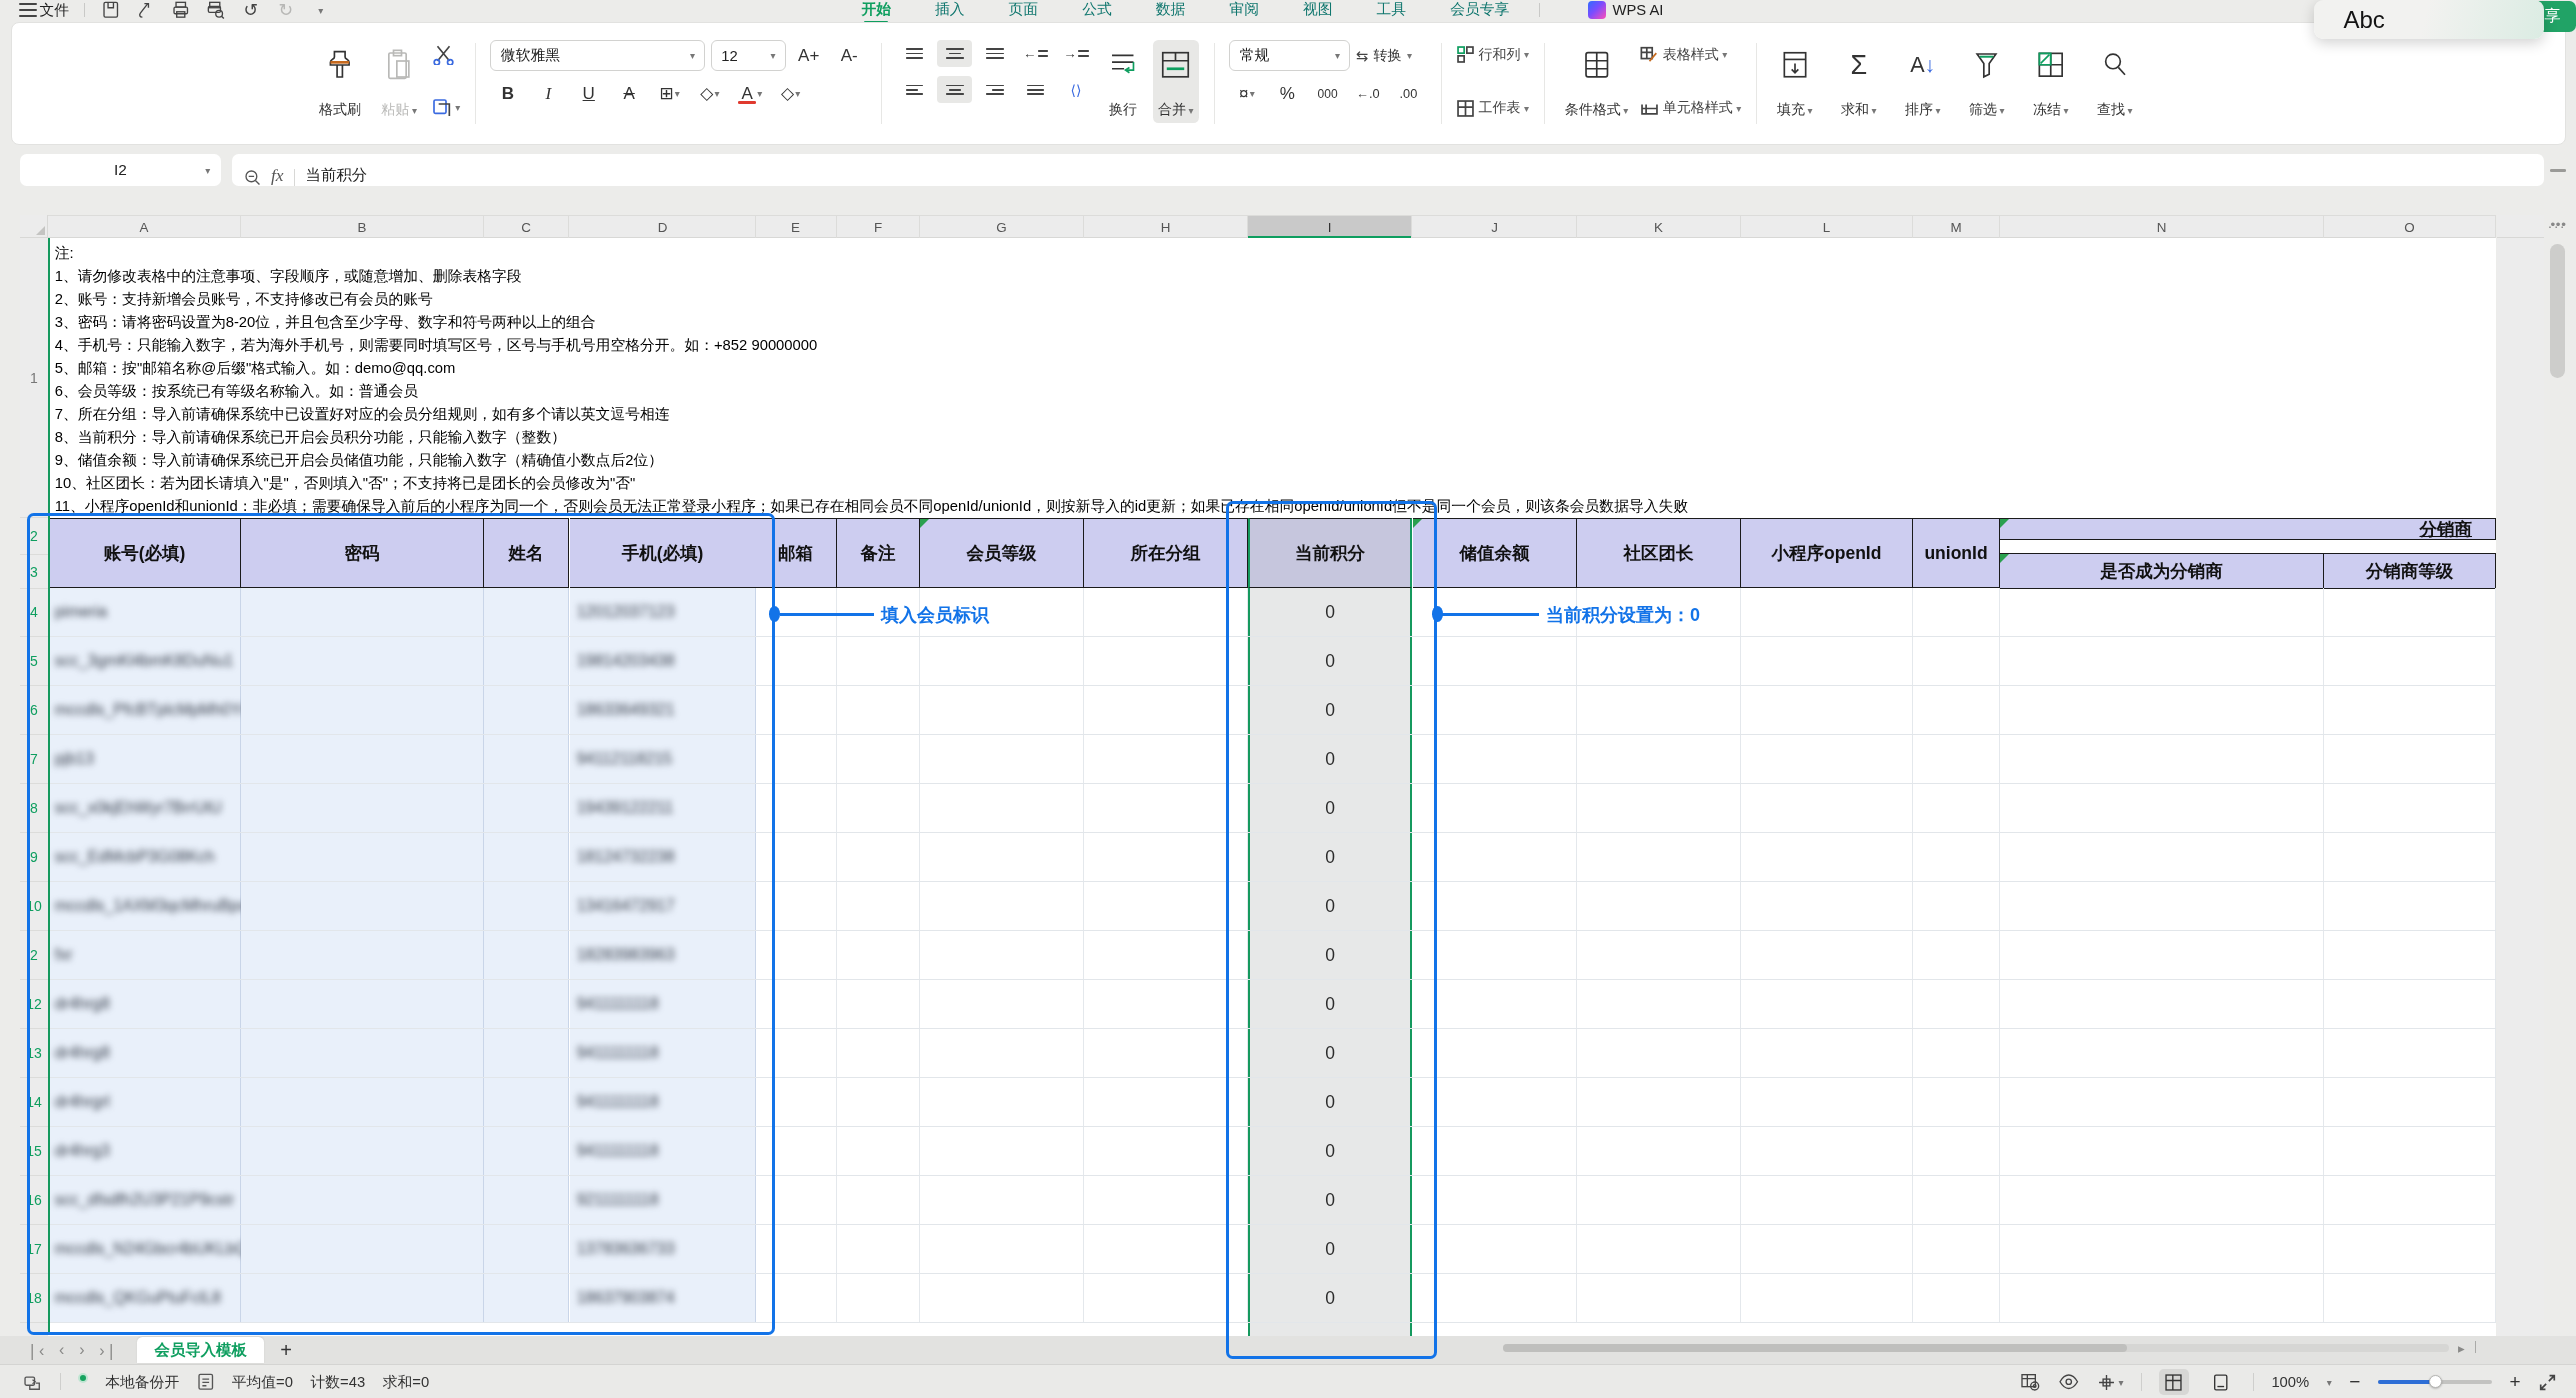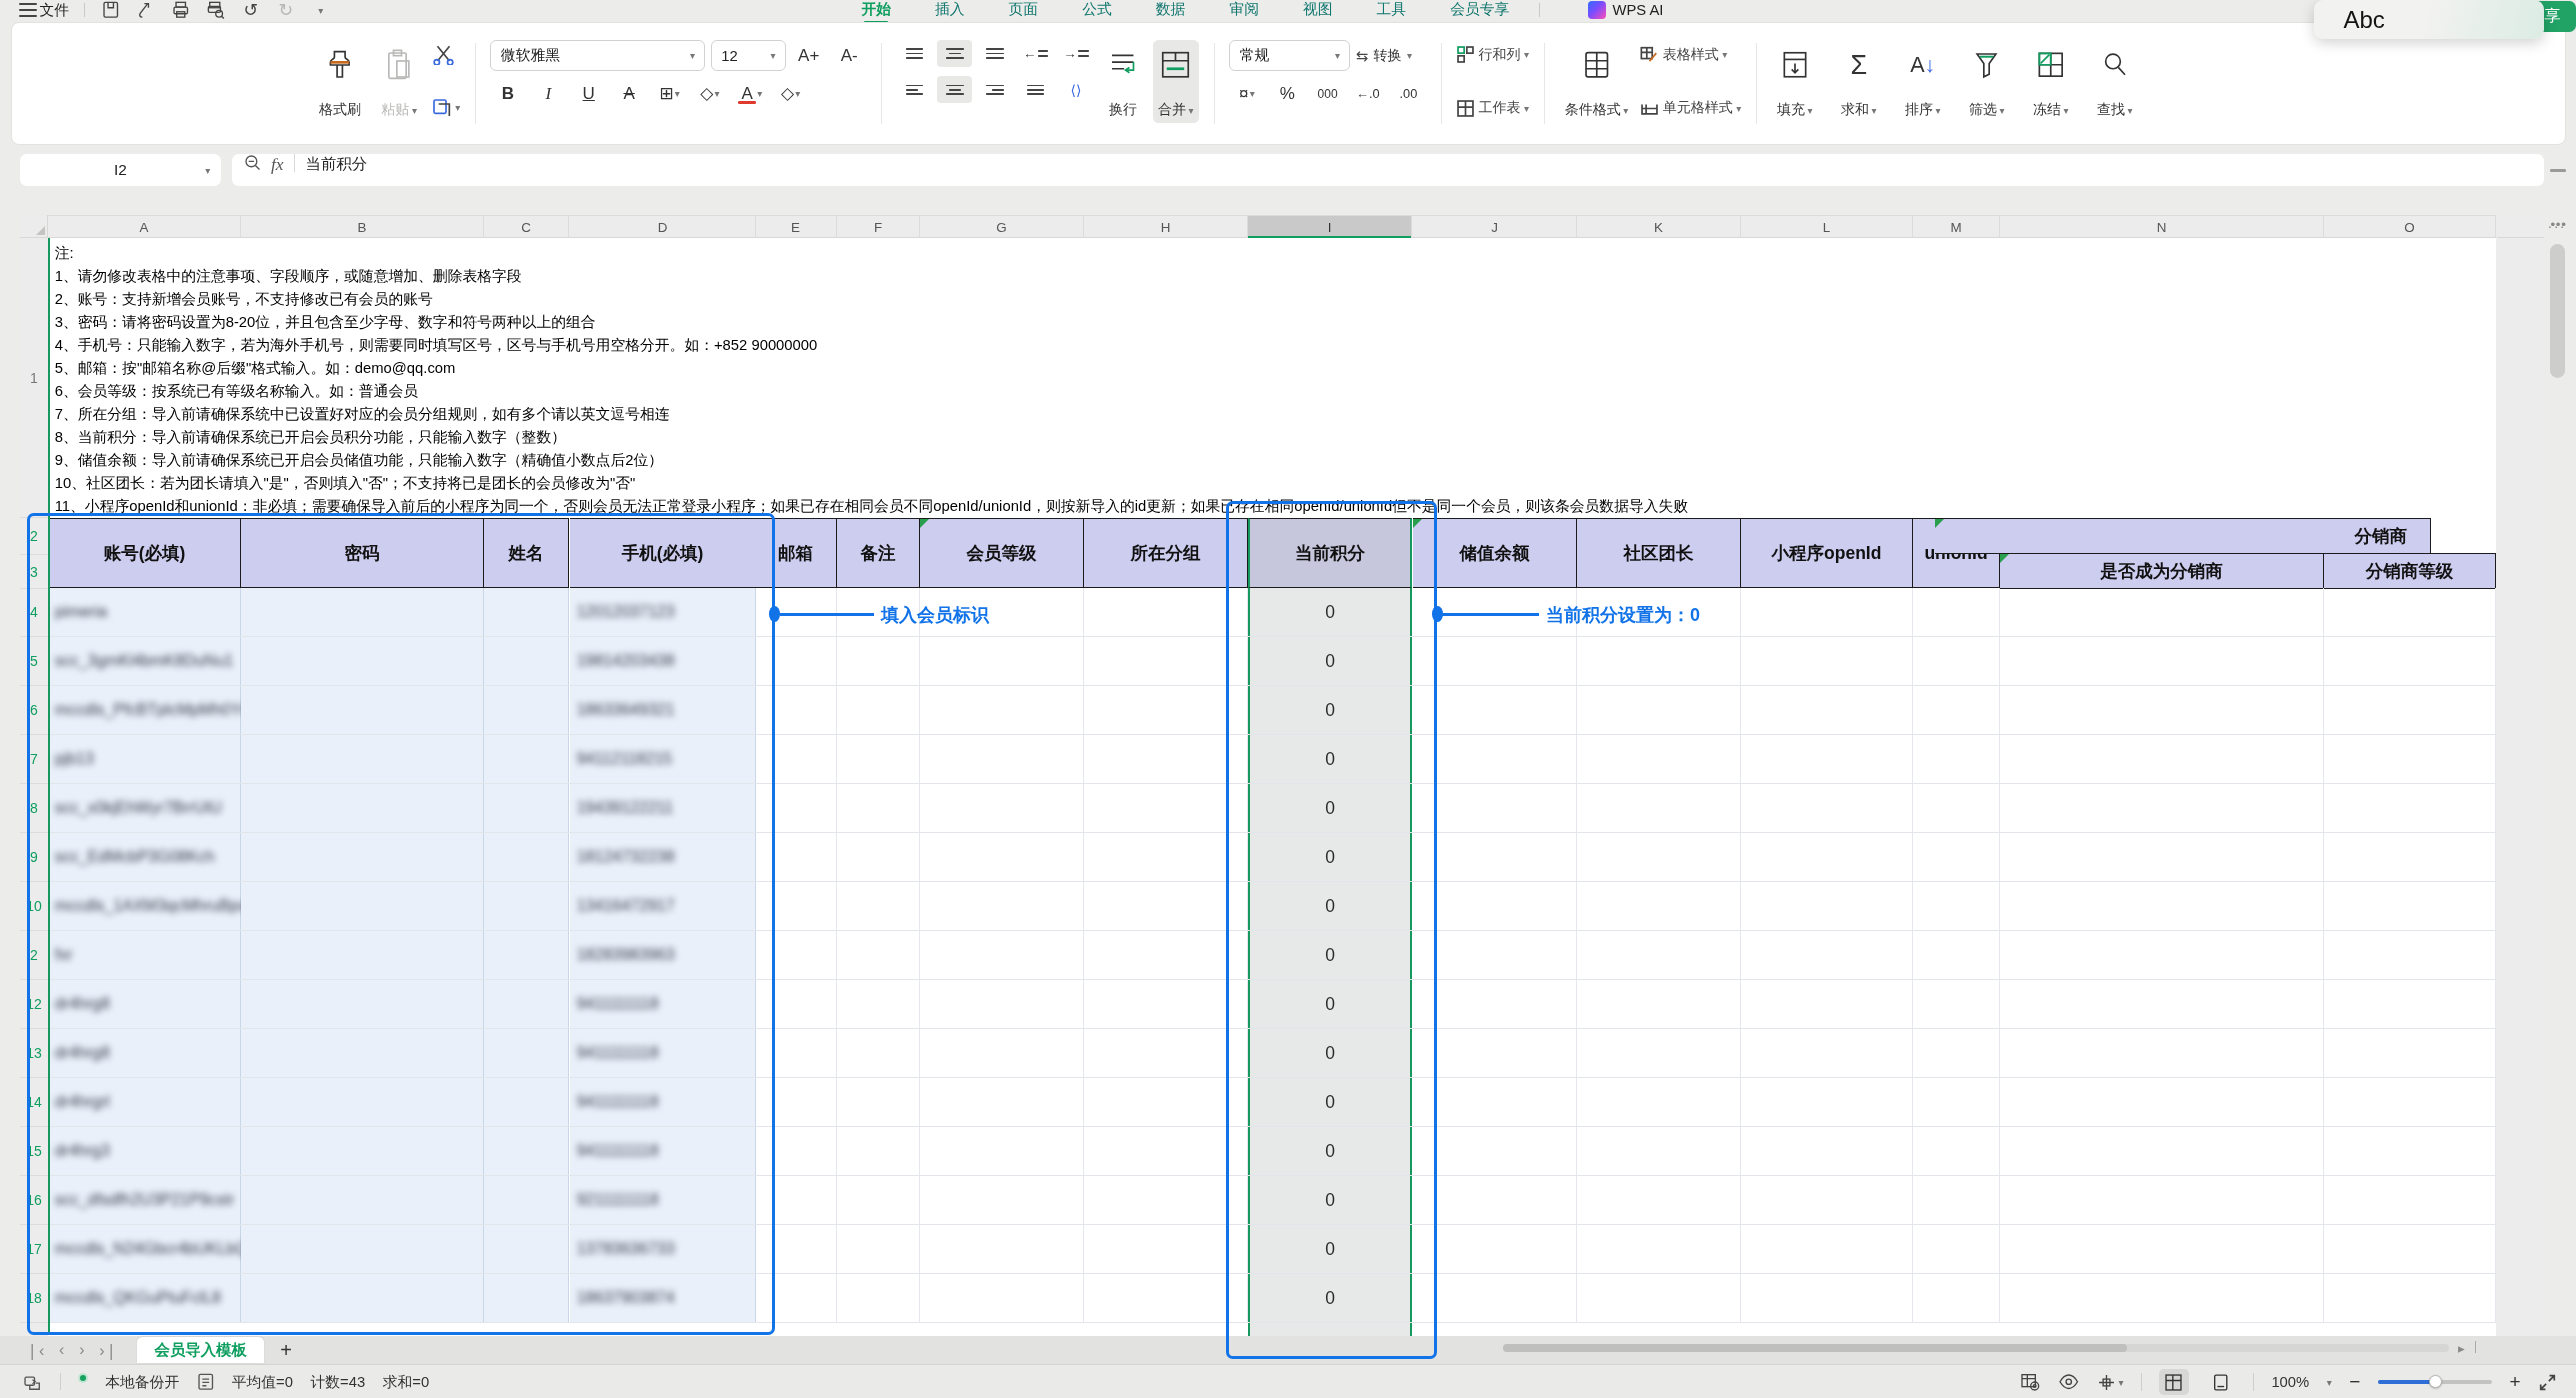--- a/index.html
+++ b/index.html
@@ -39,21 +39,21 @@
 .lnico{display:flex;flex-direction:column;gap:2.7px;width:17.5px}
 .lnico i{height:1.7px;background:#444;border-radius:0.7px;display:block}
 .lnico.al i:nth-child(2){width:70%}
 .lnico.ar i:nth-child(2){width:70%;margin-left:auto}
 .lnico.ac i:nth-child(2){width:70%;margin:0 auto}
 .redbar{display:inline-block;width:17.5px;height:3.4px;background:#e03a2f;border-radius:1.3px;margin-top:-2.7px}
 .stk{text-decoration:line-through}
 
 .namebox{position:absolute;left:20px;top:154px;width:201px;height:32px;background:#fff;border-radius:6.7px;display:flex;align-items:center;justify-content:center;font-size:15.4px;color:#222}
 .namebox .car{position:absolute;right:10.7px}
-.fxbar{position:absolute;left:232px;top:154px;width:2312px;height:32px;background:#fff;border-radius:6.7px;display:flex;align-items:flex-start;padding:0 12px;font-size:15.4px;color:#222}
+.fxbar{position:absolute;left:232px;top:154px;width:2312px;height:32px;background:#fff;border-radius:6.7px;display:flex;align-items:flex-end;padding:0 12px;font-size:15.4px;color:#222}
 .fxdiv{width:0.7px;height:17.5px;background:#d8d8d6;margin:0 10.7px}
 .fxit{font-style:italic;font-family:"Liberation Serif","DejaVu Serif",serif;font-size:17.5px;color:#555;margin-left:9.4px}
 .fxcollapse{position:absolute;left:2550px;top:169px;width:16px;height:2.7px;background:#9a9a98;border-radius:1.3px}
 
 .cornercell{position:absolute;left:20px;top:215px;width:28px;height:23px;background:#ececec;border-right:0.7px solid #d8d8d6;border-bottom:0.7px solid #d8d8d6}
 .cornercell:after{content:"";position:absolute;right:2px;bottom:2px;border-left:9.4px solid transparent;border-bottom:9.4px solid #c4c4c2}
 .colheads{position:absolute;left:48px;top:215px;width:2448px;height:23px;background:#ececec;border-top:0.7px solid #dcdcda;border-bottom:0.7px solid #d8d8d6}
 .colhead{position:absolute;top:0;height:22px;display:flex;align-items:center;justify-content:center;font-size:13.4px;color:#555;border-right:0.7px solid #dcdcda;cursor:pointer}
 .colhead.sel{background:#c9c9c9;color:#333}
 .colhead.sel:after{content:"";position:absolute;left:0;right:0;bottom:-0.7px;height:2.7px;background:#0e9e5f}
@@ -624,21 +624,21 @@
       <div class="hcell" style="left: 522px; width: 186px; top: 0px; height: 70px;">手机(必填)</div>
       <div class="hcell" style="left: 707px; width: 82px; top: 0px; height: 70px;">邮箱</div>
       <div class="hcell" style="left: 789px; width: 83px; top: 0px; height: 70px;">备注</div>
       <div class="hcell flag" style="left: 872px; width: 164px; top: 0px; height: 70px;">会员等级</div>
       <div class="hcell" style="left: 1036px; width: 164px; top: 0px; height: 70px;">所在分组</div>
       <div class="hcell hsel" style="left: 1200px; width: 164px; top: 0px; height: 70px;">当前积分</div>
       <div class="hcell flag" style="left: 1365px; width: 164px; top: 0px; height: 70px;">储值余额</div>
       <div class="hcell" style="left: 1529px; width: 164px; top: 0px; height: 70px;">社区团长</div>
       <div class="hcell" style="left: 1693px; width: 172px; top: 0px; height: 70px;">小程序openId</div>
       <div class="hcell" style="left: 1865px; width: 87px; top: 0px; height: 70px;">unionId</div>
-      <div class="hcell htop flag" style="left: 1887px; width: 496px; top: 0px; height: 36px;">分销商</div>
+      <div class="hcell htop flag" style="left: 1952px; width: 496px; top: 0px; height: 22px; text-decoration: underline;">分销商</div>
       <div class="hcell flag" style="left: 1952px; width: 324px; top: 35px; height: 36px;">是否成为分销商</div>
       <div class="hcell" style="left: 2276px; width: 172px; top: 35px; height: 36px;">分销商等级</div>
     </div>
   <div id="drows">
       <div class="drow" style="top: 0px;">
         <div class="cell tc" style="left: 0px; width: 193px;">
           <span class="blurtxt">pimeria</span>
         </div>
         <div class="cell tc" style="left: 193px; width: 243px;"></div>
         <div class="cell tc" style="left: 436px; width: 85px;"></div>

